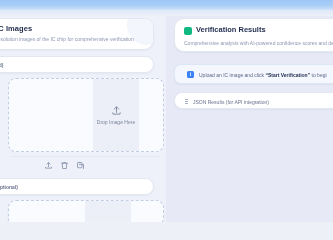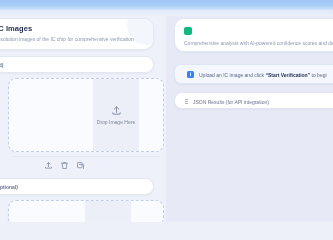--- a/index.html
+++ b/index.html
@@ -281,20 +281,21 @@
   <div class="card card-field-2">
     <div class="field-label">Optional)</div>
   </div>
 
   <div class="card card-bottom">
     <div class="dz-col2"></div>
   </div>
 
   <div class="card card-results-head">
     <div class="res-badge"></div>
+    <div class="res-title">Verification Results</div>
     <div class="res-sub">Comprehensive analysis with AI-powered confidence scores and detailed test r</div>
   </div>
 
   <div class="card card-info">
     <div class="info-icon">i</div>
     <div class="info-text"><span>Upload an IC image and click </span><b>“Start Verification”</b><span> to begi</span></div>
   </div>
 
   <div class="card card-json">
     <div class="json-dots">

